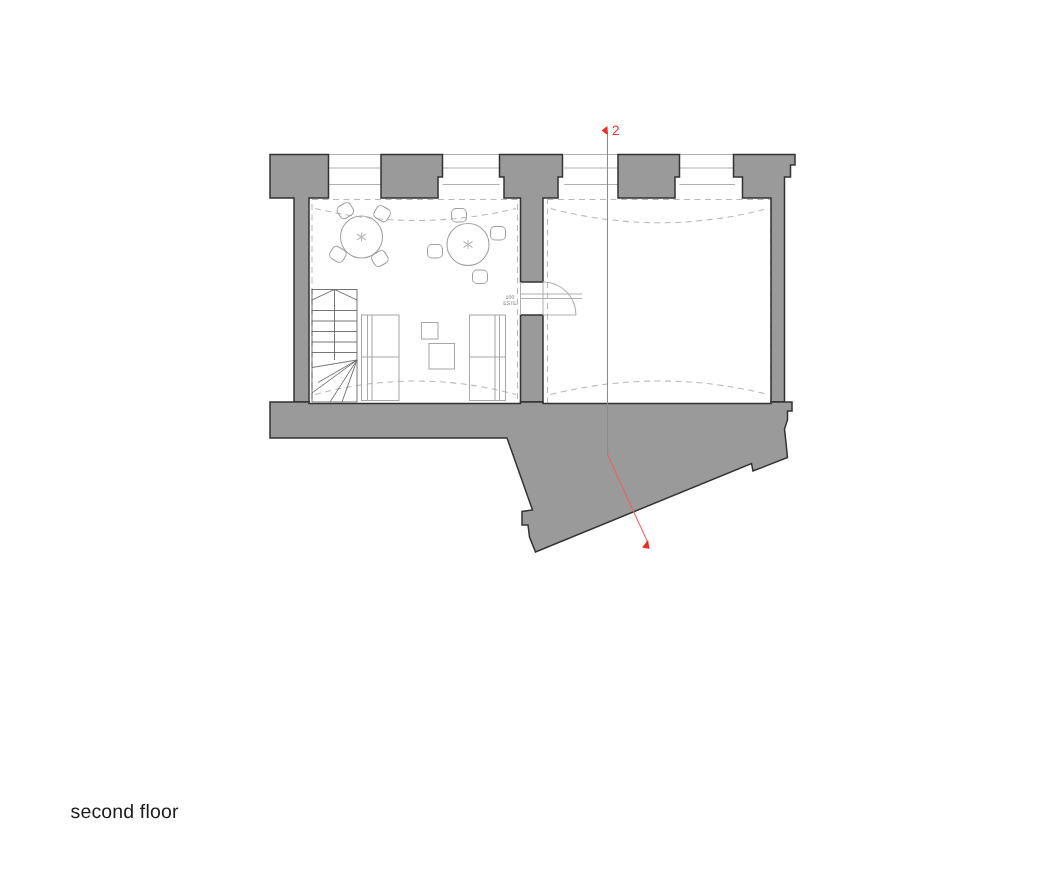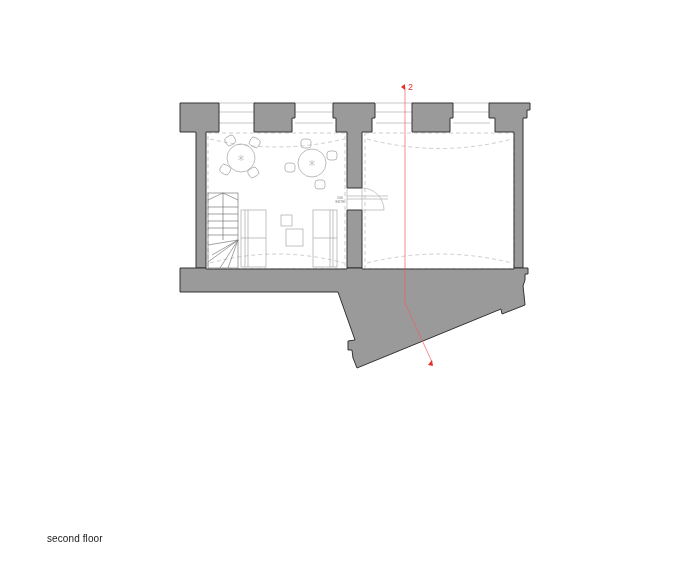--- a/index.html
+++ b/index.html
@@ -1,18 +1,18 @@
 <!DOCTYPE html>
 <html><head>
   <meta charset="utf-8">
   <style>
     html, body { margin: 0; padding: 0; background: #ffffff; }
     body { width: 700px; height: 584px; position: relative; overflow: hidden; font-family: "Liberation Sans", sans-serif; }
     .plan { position: absolute; left: 0; top: 0; width: 700px; height: 584px; }
-    .caption { position: absolute; left: 47px; top: 533px; font-size: 10px; color: #1a1a1a; letter-spacing: 0.1px; }
+    .caption { position: absolute; left: 47px; top: 533px; font-size: 13px; color: #1a1a1a; letter-spacing: 0.1px; }
     .section-label { font-family: "Liberation Sans", sans-serif; font-size: 9px; }
   </style>
 </head>
 <body>
 
 <svg class="plan" viewBox="0 0 700 584" xmlns="http://www.w3.org/2000/svg">
 
   <g stroke="#b0b0b0" stroke-width="0.7" fill="none">
     <line x1="219" y1="103" x2="256" y2="103"></line>
     <line x1="219" y1="112" x2="256" y2="112"></line>

